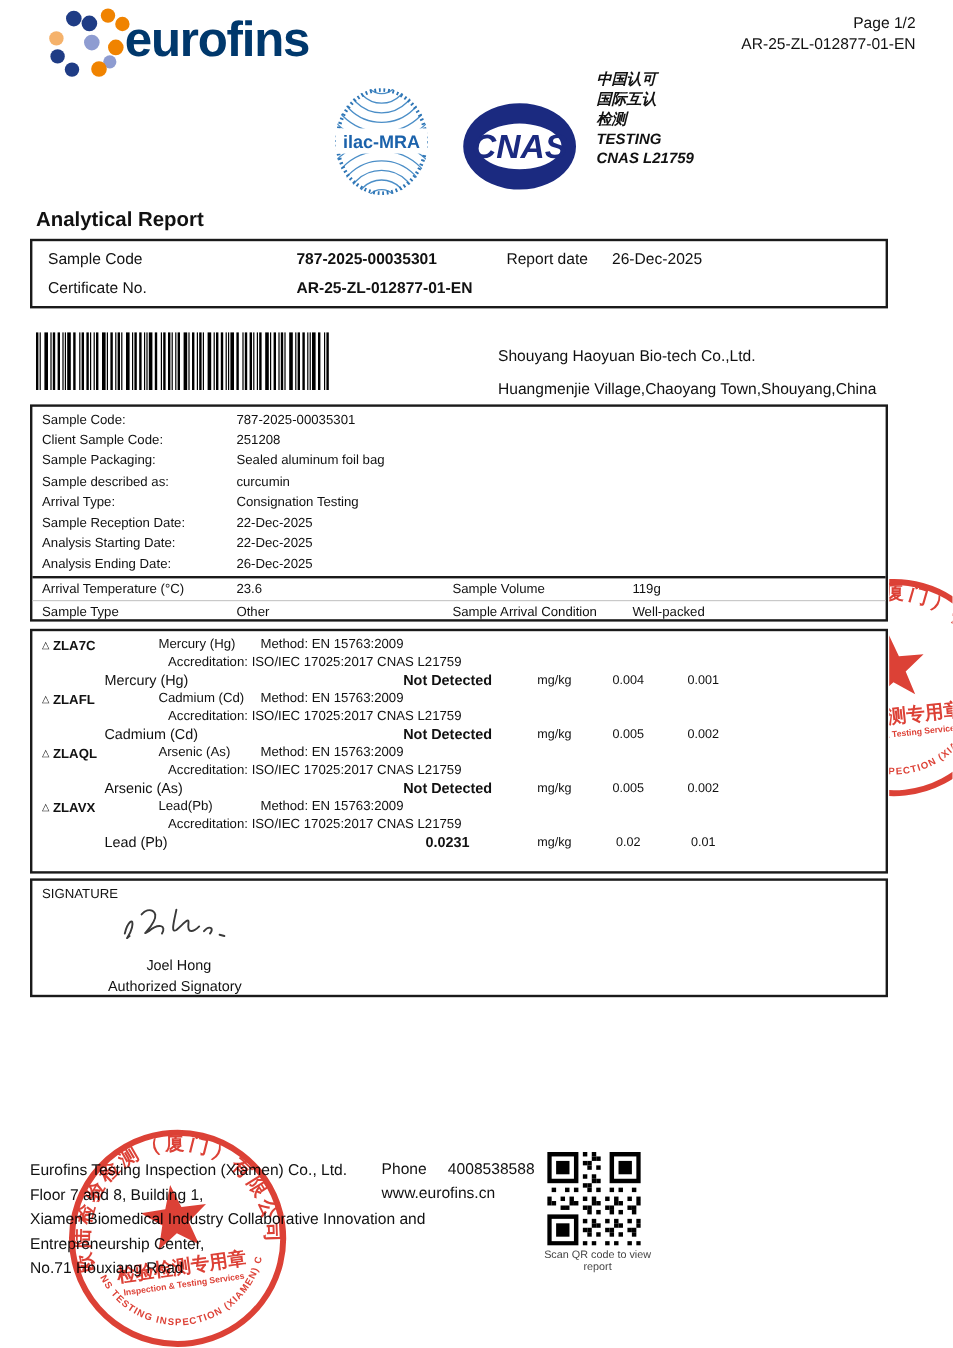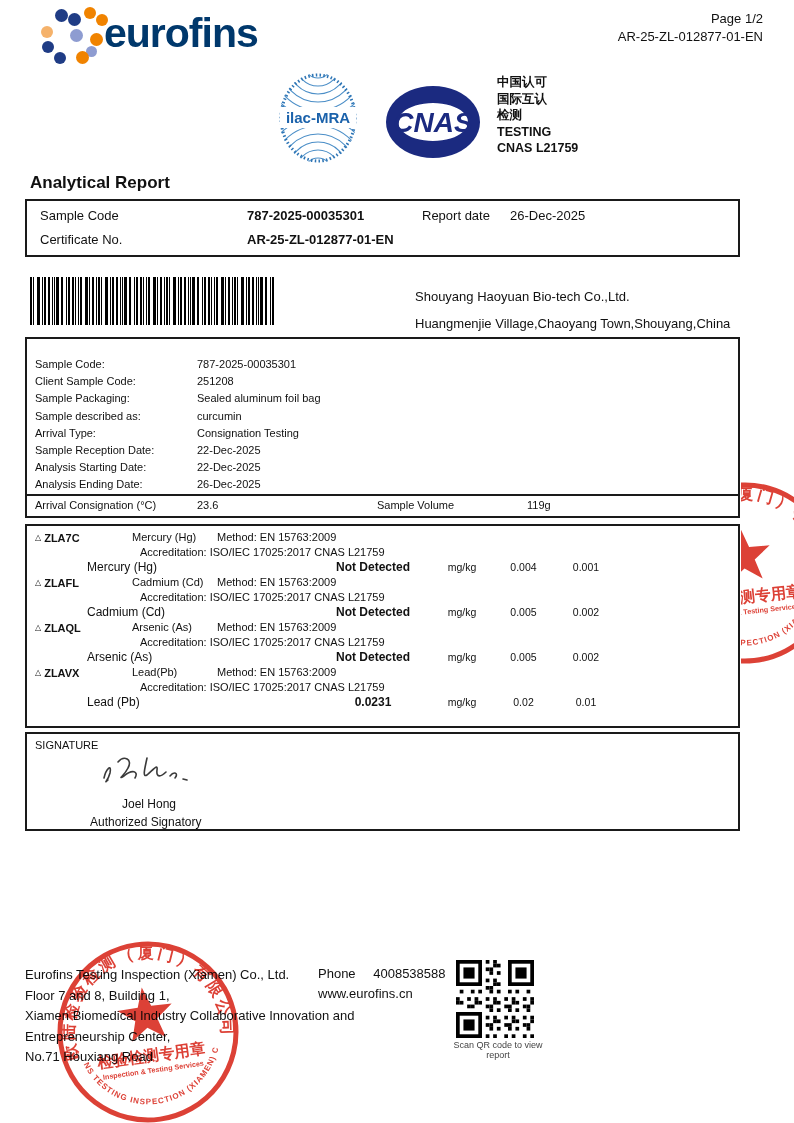--- a/index.html
+++ b/index.html
@@ -8,21 +8,21 @@
   .abs{position:absolute;}
 
   
   .brand-text{position:absolute;left:104px;top:10px;font-size:41px;font-weight:bold;
               color:#00386c;letter-spacing:-1px;}
   .dots{position:absolute;left:40px;top:6px;width:64px;height:58px;}
   .dot{position:absolute;border-radius:50%;}
   .pageinfo{position:absolute;right:31px;top:10px;text-align:right;font-size:13px;line-height:18px;}
 
   
-  .acc-cn{position:absolute;left:497px;top:74px;font-size:12.5px;font-weight:bold;line-height:16.5px;}
+  .acc-cn{position:absolute;left:497px;top:58px;font-size:12.5px;font-weight:bold;line-height:16.5px;font-style:italic;}
 
   
   .title{position:absolute;left:30px;top:173px;font-size:17px;font-weight:bold;}
 
   
   .ribox{position:absolute;left:25px;top:199px;width:711px;height:54px;border:2px solid #1a1a1a;
          font-size:13px;}
   .ribox .r1{position:absolute;top:7px;}
   .ribox .r2{position:absolute;top:31px;}
   .lbl{position:absolute;}
@@ -239,21 +239,21 @@
       <div style="left:235px;width:2px"></div>
       <div style="left:240px;width:1px"></div>
       <div style="left:242px;width:2px"></div>
     </div>
   <div class="client">
     <div>Shouyang Haoyuan Bio-tech Co.,Ltd.</div>
     <div>Huangmenjie Village,Chaoyang Town,Shouyang,China</div>
   </div>
 
   <div class="sibox">
-    <div style="padding-top:17px">
+    <div style="padding-top:3px">
       <div class="sirow">
           <span class="l">Sample Code:</span>
           <span class="v">787-2025-00035301</span>
         </div>
       <div class="sirow">
           <span class="l">Client Sample Code:</span>
           <span class="v">251208</span>
         </div>
       <div class="sirow">
           <span class="l">Sample Packaging:</span>
@@ -274,24 +274,30 @@
       <div class="sirow">
           <span class="l">Analysis Starting Date:</span>
           <span class="v">22-Dec-2025</span>
         </div>
       <div class="sirow">
           <span class="l">Analysis Ending Date:</span>
           <span class="v">26-Dec-2025</span>
         </div>
     </div>
     <div class="sirow2 div-thick">
-      <span class="l1">Arrival Consignation (°C)</span>
+      <span class="l1">Arrival Temperature (°C)</span>
       <span class="v1">23.6</span>
       <span class="l2">Sample Volume</span>
       <span class="v2">119g</span>
+    </div>
+    <div class="sirow2 div-thin">
+      <span class="l1">Sample Type</span>
+      <span class="v1">Other</span>
+      <span class="l2">Sample Arrival Condition</span>
+      <span class="v2">Well-packed</span>
     </div>
   </div>
 
   <div class="rbox">
 
     <div class="ritem" style="padding-top:4px">
       <div class="ln1">
           <span class="code"><span class="mk">△</span><span>ZLA7C</span></span>
           <span class="an">Mercury (Hg)</span>
           <span class="me">Method: EN 15763:2009</span>

